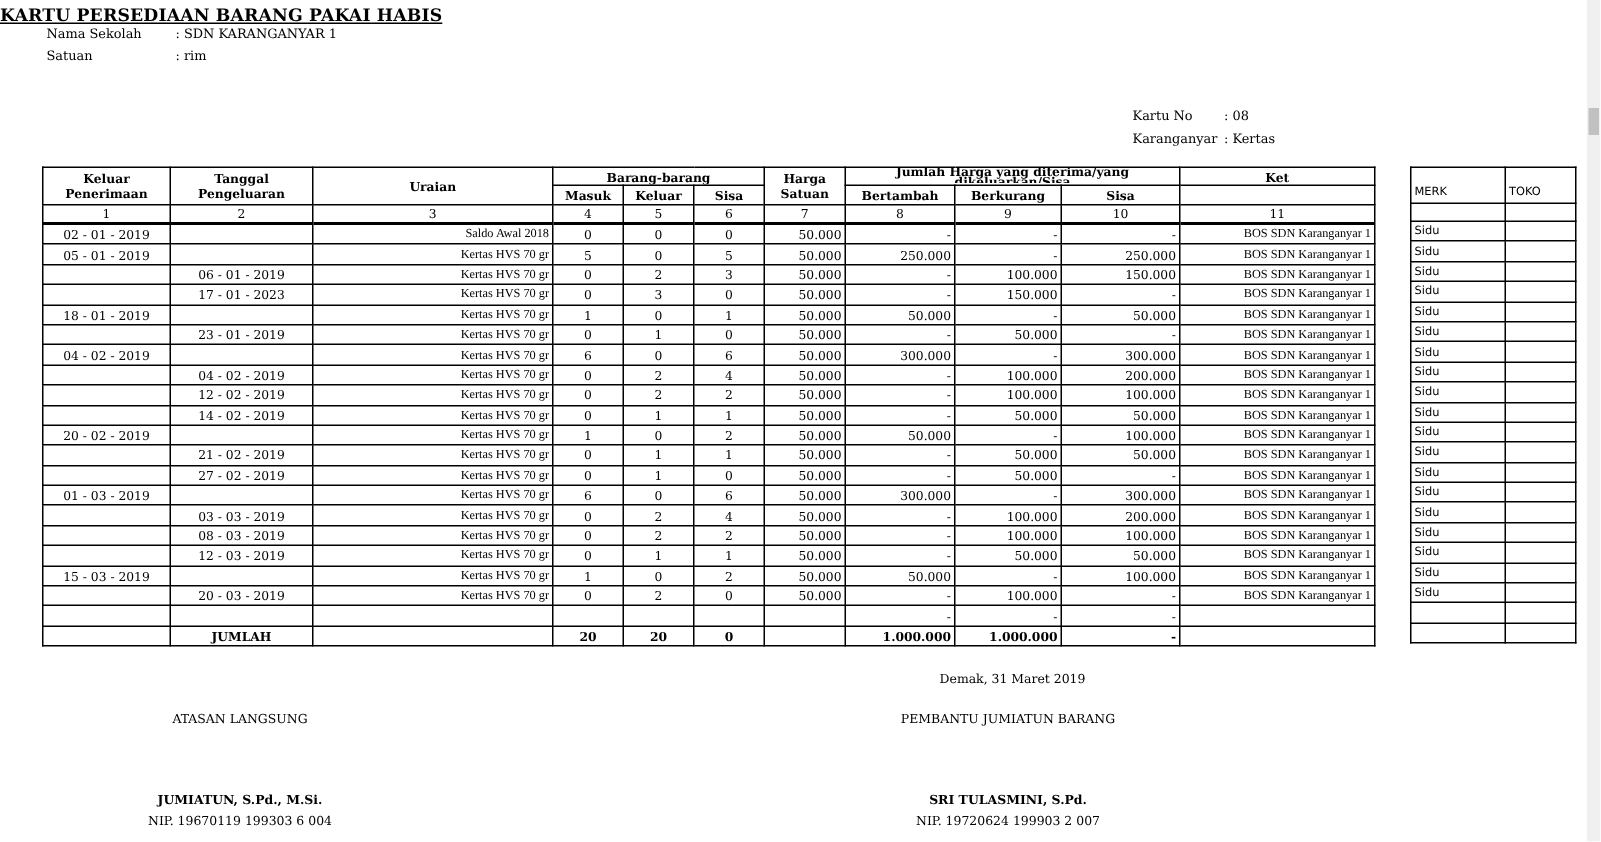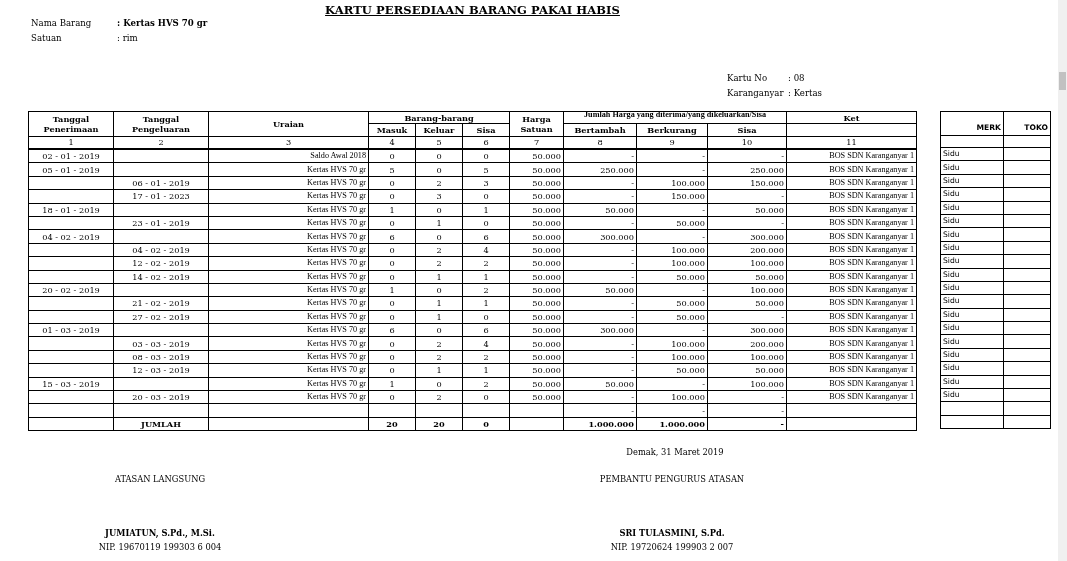--- a/index.html
+++ b/index.html
@@ -1,30 +1,30 @@
 <!DOCTYPE html>
 <html><head>
   <meta charset="utf-8">
   <style>
     html, body { margin:0; padding:0; }
     body {
       width:1067px; height:561px; overflow:hidden; background:#ffffff;
       position:relative; font-family:"DejaVu Serif", "Liberation Serif", serif; color:#000;
     }
     .title {
-      position:absolute; left:0; top:3px; width:945px; text-align:center;
+      position:absolute; left:0; top:3px; width:945px; 
       font-weight:bold; font-size:11.5px; text-decoration:underline; letter-spacing:0.1px;
     }
     .meta { position:absolute; font-size:8.6px; line-height:14.6px; }
     .meta-left { left:31px; top:16px; }
     .meta-row { display:flex; }
     .meta-label { width:86px; }
     .meta-val.bold { font-weight:bold; }
     .meta-right { left:727px; top:71px; }
-    .meta-right .meta-label { width:61px; }
+    .meta-right .meta-label { width:61px;margin-left:28px; }
 
     table.kartu {
       position:absolute; left:28px; top:111px; border-collapse:collapse;
       font-size:8.2px; table-layout:fixed;
     }
     table.kartu td, table.kartu th {
       border:1px solid #000; padding:0 2px; height:12.4px; line-height:12px;
       white-space:nowrap; overflow:hidden;
     }
     table.kartu th { font-weight:bold; text-align:center; }
@@ -37,42 +37,42 @@
     table.kartu tr.total td { font-weight:bold; }
     .clip-head { height:11px; overflow:hidden; line-height:7px; display:block; font-size:8.2px; }
 
     table.side {
       position:absolute; left:940px; top:111px; border-collapse:collapse;
       font-family:"DejaVu Sans", "Liberation Sans", sans-serif; font-size:7.6px; table-layout:fixed;
     }
     table.side td, table.side th {
       border:1px solid #000; padding:0 2px; height:12.4px; line-height:12px; white-space:nowrap;
     }
-    table.side th { font-weight:bold; text-align:right; height:23px; vertical-align:bottom; line-height:14px; }
+    table.side th { font-weight:normal; text-align:left; height:23px; vertical-align:bottom; line-height:14px; }
     table.side tr.nums td { height:11px; }
 
     .sig { position:absolute; font-size:8.3px; text-align:center; }
     .bold { font-weight:bold; }
 
     .scrollbar {
       position:absolute; left:1058px; top:0; width:9px; height:561px; background:#f0f0f0;
     }
     .scroll-thumb {
       position:absolute; left:1px; top:72px; width:7px; height:18px; background:#c1c1c1;
     }
   </style>
 </head>
 <body>
 
 <div class="title">KARTU PERSEDIAAN BARANG PAKAI HABIS</div>
 
 <div class="meta meta-left" id="metaLeft">
     <div class="meta-row">
-      <span class="meta-label">Nama Barang</span>
-      <span class="meta-val bold">: Kertas HVS 70 gr</span>
+      <span class="meta-label">Nama Sekolah</span>
+      <span class="meta-val">: SDN KARANGANYAR 1</span>
     </div>
     <div class="meta-row">
       <span class="meta-label">Satuan</span>
       <span class="meta-val">: rim</span>
     </div>
   </div>
 <div class="meta meta-right" id="metaRight">
     <div class="meta-row">
       <span class="meta-label">Kartu No</span>
       <span class="meta-val">: 08</span>
@@ -92,27 +92,27 @@
       <col style="width:47px">
       <col style="width:47px">
     <col style="width:54px">
       <col style="width:73px">
       <col style="width:71px">
     <col style="width:79px">
       <col style="width:130px">
   </colgroup>
   <thead>
     <tr class="hdr1">
-      <th rowspan="2" style="white-space:normal;line-height:10px;"><span>Tanggal Penerimaan</span></th>
+      <th rowspan="2" style="white-space:normal;line-height:10px;"><span>Keluar Penerimaan</span></th>
       <th rowspan="2" style="white-space:normal;line-height:10px;text-align:center;"><span>Tanggal Pengeluaran</span></th>
       <th rowspan="2">Uraian</th>
       <th colspan="3">Barang-barang</th>
       <th rowspan="2" style="white-space:normal;line-height:10px;"><span>Harga Satuan</span></th>
       <th colspan="3" style="padding:0;">
-          <span class="clip-head" style="white-space:normal;margin-top:-2px;font-family:Liberation Serif, serif;">Jumlah Harga yang diterima/yang dikeluarkan/Sisa</span>
+          <span class="clip-head" style="white-space:normal;margin-top:-2px;">Jumlah Harga yang diterima/yang dikeluarkan/Sisa</span>
         </th>
       <th>Ket</th>
     </tr>
     <tr class="hdr2">
       <th>Masuk</th>
       <th>Keluar</th>
       <th>Sisa</th>
       <th>Bertambah</th>
       <th>Berkurang</th>
       <th>Sisa</th>
@@ -511,19 +511,19 @@
       </tr>
     </tbody>
 </table>
 
 <div class="sig" style="left:560px; top:447px; width:230px;">Demak,  31 Maret 2019</div>
 
 <div class="sig" style="left:60px; top:474px; width:200px;">ATASAN LANGSUNG</div>
 <div class="sig bold" style="left:60px; top:528px; width:200px;">JUMIATUN, S.Pd., M.Si.</div>
 <div class="sig" style="left:60px; top:542px; width:200px;">NIP. 19670119 199303 6 004</div>
 
-<div class="sig" style="left:572px; top:474px; width:200px;">PEMBANTU PENGURUS ATASAN</div>
+<div class="sig" style="left:572px; top:474px; width:200px;">PEMBANTU JUMIATUN BARANG</div>
 <div class="sig bold" style="left:572px; top:528px; width:200px;">SRI TULASMINI, S.Pd.</div>
 <div class="sig" style="left:572px; top:542px; width:200px;">NIP. 19720624 199903 2 007</div>
 
 <div class="scrollbar">
   <div class="scroll-thumb"></div>
 </div>
 
 </body></html>

